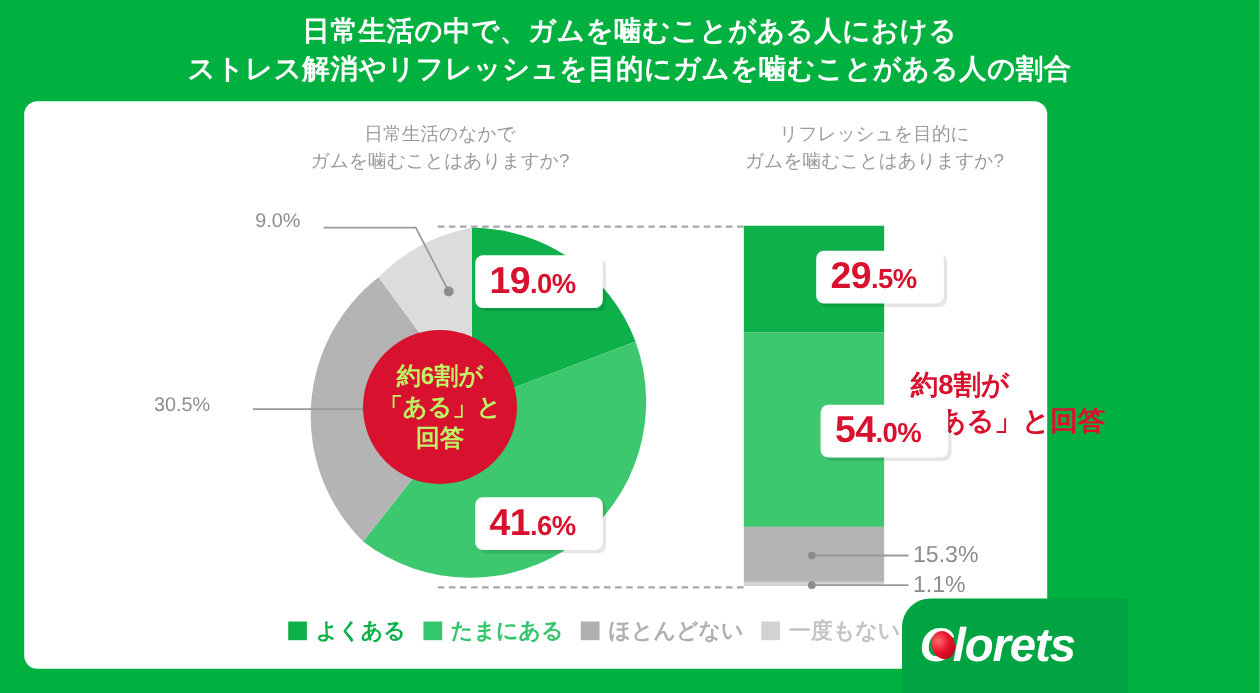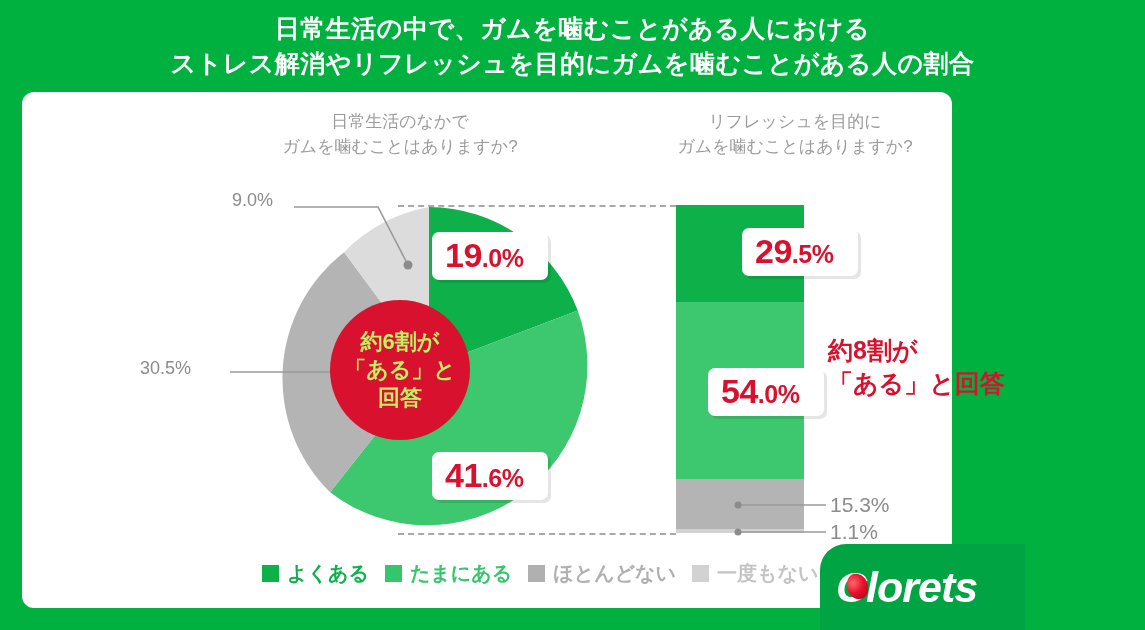--- a/index.html
+++ b/index.html
@@ -267,21 +267,21 @@
   <div class="bar">
     <div class="seg" style="height:96.76px; background:#0eb04a;"></div>
     <div class="seg" style="height:177.12px; background:#3dc76f;"></div>
     <div class="seg" style="height:50.18px; background:#b4b4b4;"></div>
     <div class="seg" style="height:3.94px; background:#d2d2d2;"></div>
   </div>
 
   <div class="callout" style="left:742px; top:228px;">
     <span class="big">29</span><span class="small">.5%</span>
   </div>
-  <div class="callout" style="left:708px; top:368px;">
+  <div class="callout" style="left:746px; top:368px;">
     <span class="big">54</span><span class="small">.0%</span>
   </div>
 
   <svg class="leader-line" style="left:730px; top:495px; width:110px; height:48px;" width="110" height="48">
     <line x1="8" y1="10" x2="96" y2="10" stroke="#9a9a9a" stroke-width="1.6"></line>
     <circle cx="8" cy="10" r="3.5" fill="#8c8c8c"></circle>
     <line x1="8" y1="37" x2="96" y2="37" stroke="#9a9a9a" stroke-width="1.6"></line>
     <circle cx="8" cy="37" r="3.5" fill="#8c8c8c"></circle>
   </svg>
 

